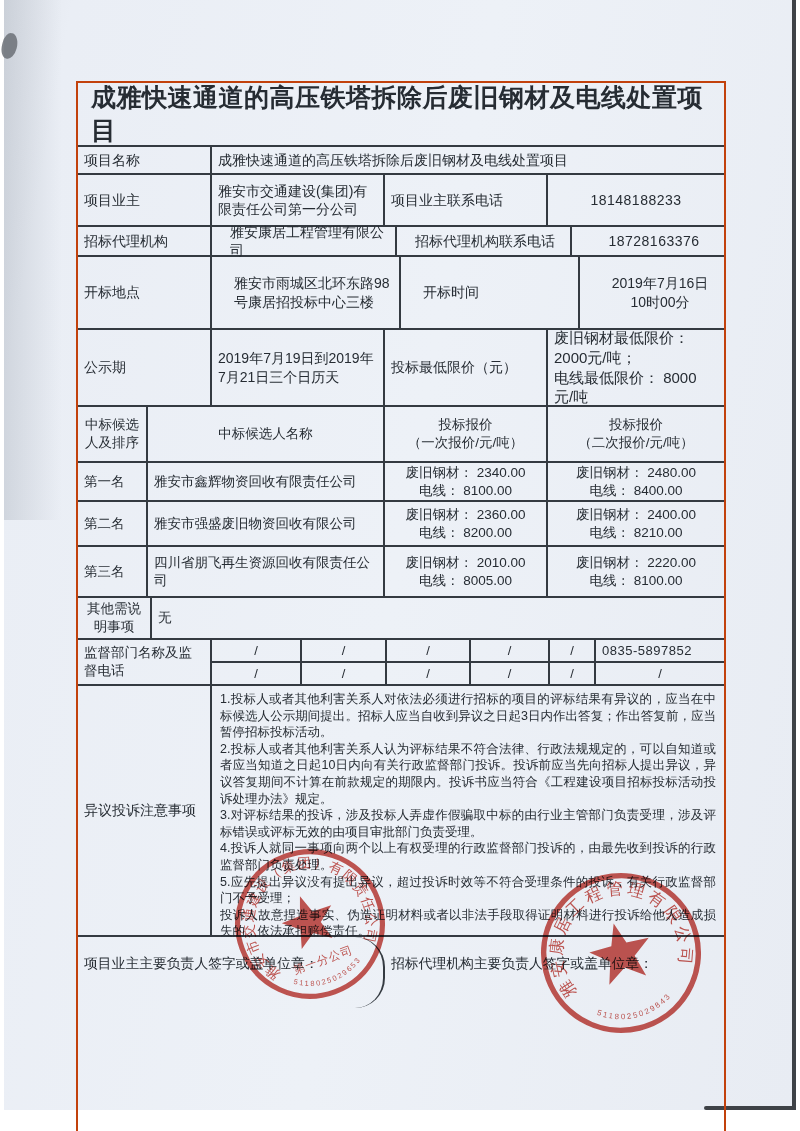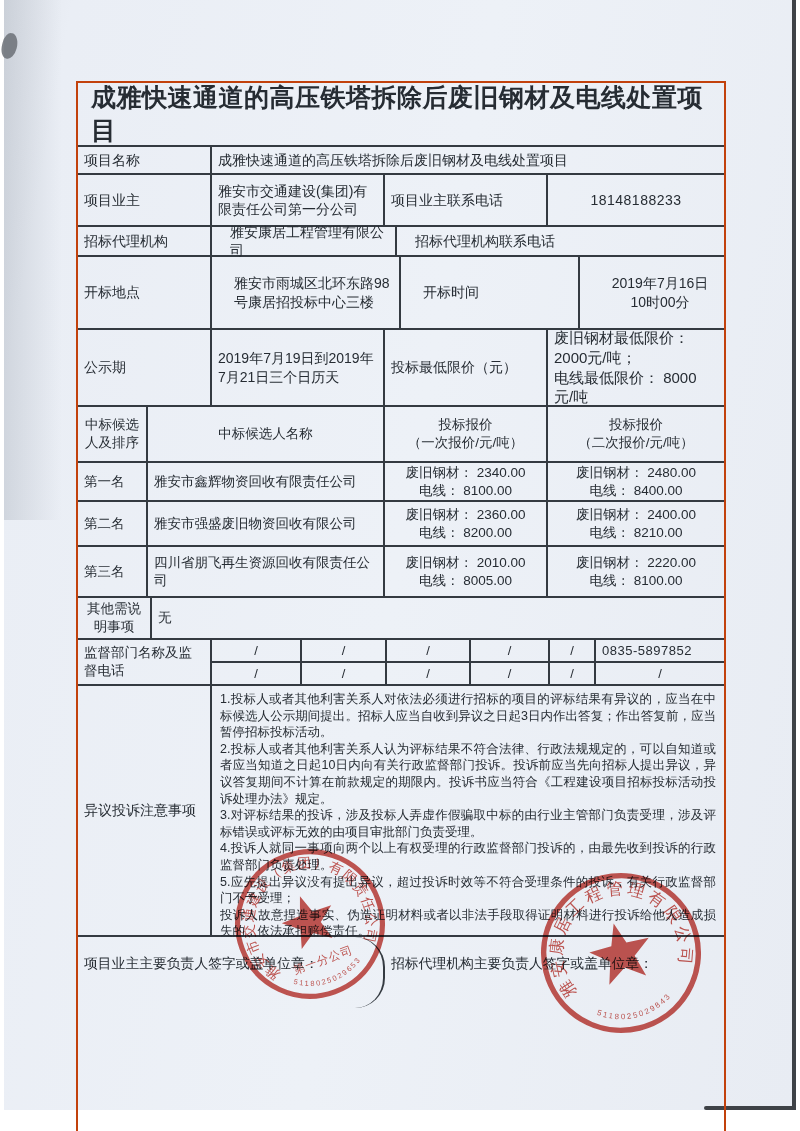--- a/index.html
+++ b/index.html
@@ -93,20 +93,21 @@
       <div class="c w134 lft">项目业主</div>
       <div class="c w173 lft">雅安市交通建设(集团)有限责任公司第一分公司</div>
       <div class="c w163 lft">项目业主联系电话</div>
       <div class="c ctr num">18148188233</div>
     </div>
 
     <div class="r row-agency">
       <div class="c w134 lft">招标代理机构</div>
       <div class="c w173 lft">雅安康居工程管理有限公司</div>
       <div class="c w163 lft">招标代理机构联系电话</div>
+      <div class="c ctr num">18728163376</div>
     </div>
 
     <div class="r row-venue">
       <div class="c w134 lft">开标地点</div>
       <div class="c w173 lft">雅安市雨城区北环东路98号康居招投标中心三楼</div>
       <div class="c w163 lft">开标时间</div>
       <div class="c ctr">
         <span>2019年7月16日</span>
         <span>10时00分</span>
       </div>

